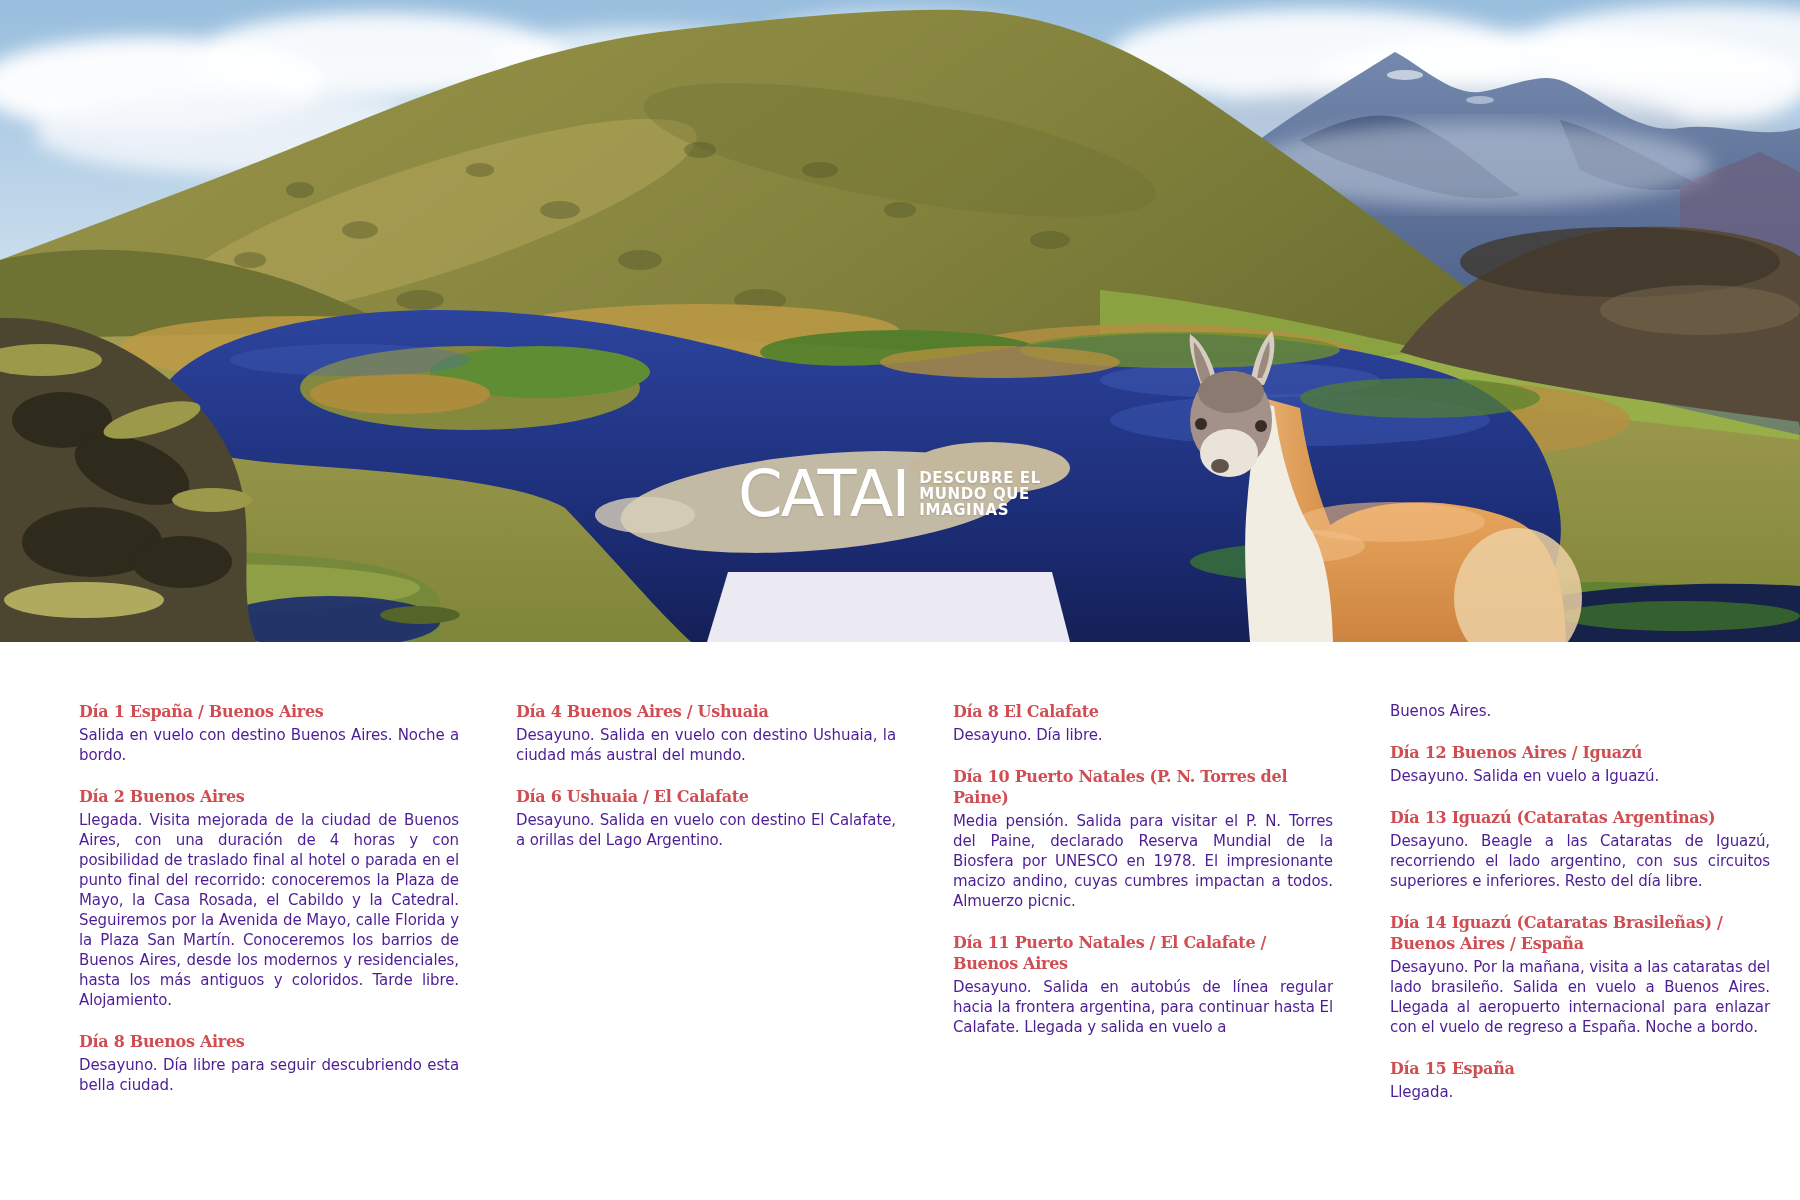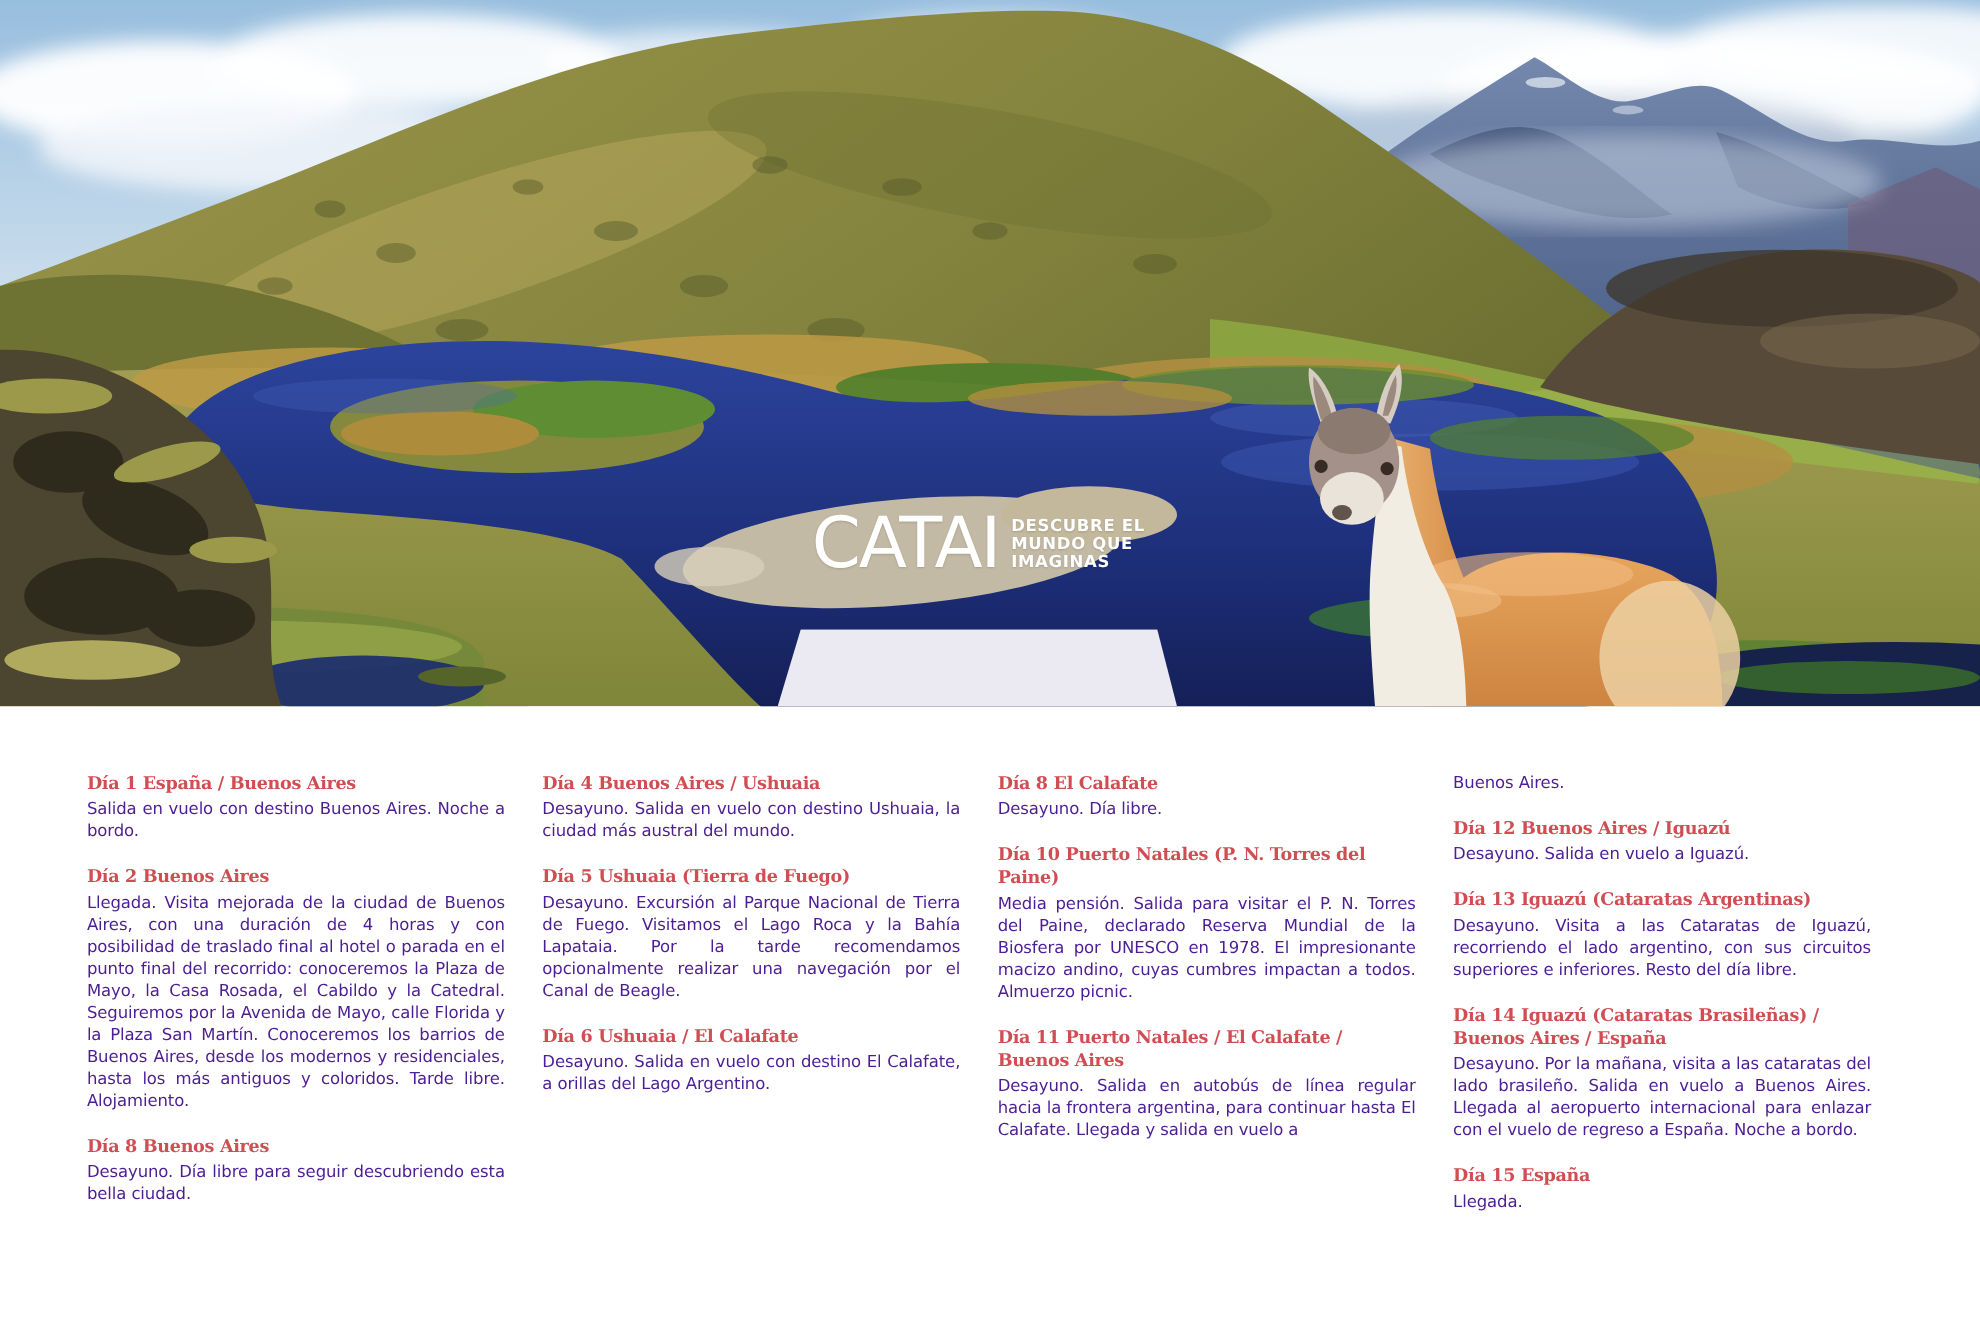--- a/index.html
+++ b/index.html
@@ -22,21 +22,21 @@
     letter-spacing:.6px;text-shadow:0 1px 2px rgba(0,0,0,.15);
   }
   
   .trapezoid{
     position:absolute;left:700px;top:572px;width:376px;height:70px;background:#ebe9f1;
     clip-path:polygon(28px 0,352px 0,370px 70px,7px 70px);
   }
   
   .itinerary{
     position:absolute;left:79px;top:701px;width:1643px;
-    display:grid;grid-template-columns:repeat(4,380px);column-gap:34px;
+    display:grid;grid-template-columns:repeat(4,380px);column-gap:57px;
   }
   .day{margin:0 0 21px 0;}
   .day h3{
     margin:0 0 3px 0;font-family:"DejaVu Serif",serif;font-weight:bold;
     font-size:16px;line-height:21px;letter-spacing:-.3px;color:#d04e53;
   }
   .day p{
     margin:0;font-size:15px;line-height:20px;letter-spacing:-.1px;
     color:#4c1d95;text-align:justify;
   }
@@ -250,24 +250,20 @@
         <p>Desayuno. Día libre para seguir descubriendo esta bella ciudad.</p>
       </div>
     </div>
 
     <div class="col">
       <div class="day">
         <h3>Día 4 Buenos Aires / Ushuaia</h3>
         <p>Desayuno. Salida en vuelo con destino Ushuaia, la ciudad más austral del mundo.</p>
       </div>
       <div class="day">
-        <h3>Día 5 Ushuaia (Tierra de Fuego)</h3>
-        <p>Desayuno. Excursión al Parque Nacional de Tierra de Fuego. Visitamos el Lago Roca y la Bahía Lapataia. Por la tarde recomendamos opcionalmente realizar una navegación por el Canal de Beagle.</p>
-      </div>
-      <div class="day">
         <h3>Día 6 Ushuaia / El Calafate</h3>
         <p>Desayuno. Salida en vuelo con destino El Calafate, a orillas del Lago Argentino.</p>
       </div>
     </div>
 
     <div class="col">
       <div class="day">
         <h3>Día 8 El Calafate</h3>
         <p>Desayuno. Día libre.</p>
       </div>
@@ -284,21 +280,21 @@
     <div class="col">
       <div class="day">
         <p>Buenos Aires.</p>
       </div>
       <div class="day">
         <h3>Día 12 Buenos Aires / Iguazú</h3>
         <p>Desayuno. Salida en vuelo a Iguazú.</p>
       </div>
       <div class="day">
         <h3>Día 13 Iguazú (Cataratas Argentinas)</h3>
-        <p>Desayuno. Visita a las Cataratas de Iguazú, recorriendo el lado argentino, con sus circuitos superiores e inferiores. Resto del día libre.</p>
+        <p>Desayuno. Beagle a las Cataratas de Iguazú, recorriendo el lado argentino, con sus circuitos superiores e inferiores. Resto del día libre.</p>
       </div>
       <div class="day">
         <h3>Día 14 Iguazú (Cataratas Brasileñas) / Buenos Aires / España</h3>
         <p>Desayuno. Por la mañana, visita a las cataratas del lado brasileño. Salida en vuelo a Buenos Aires. Llegada al aeropuerto internacional para enlazar con el vuelo de regreso a España. Noche a bordo.</p>
       </div>
       <div class="day">
         <h3>Día 15 España</h3>
         <p>Llegada.</p>
       </div>
     </div>

